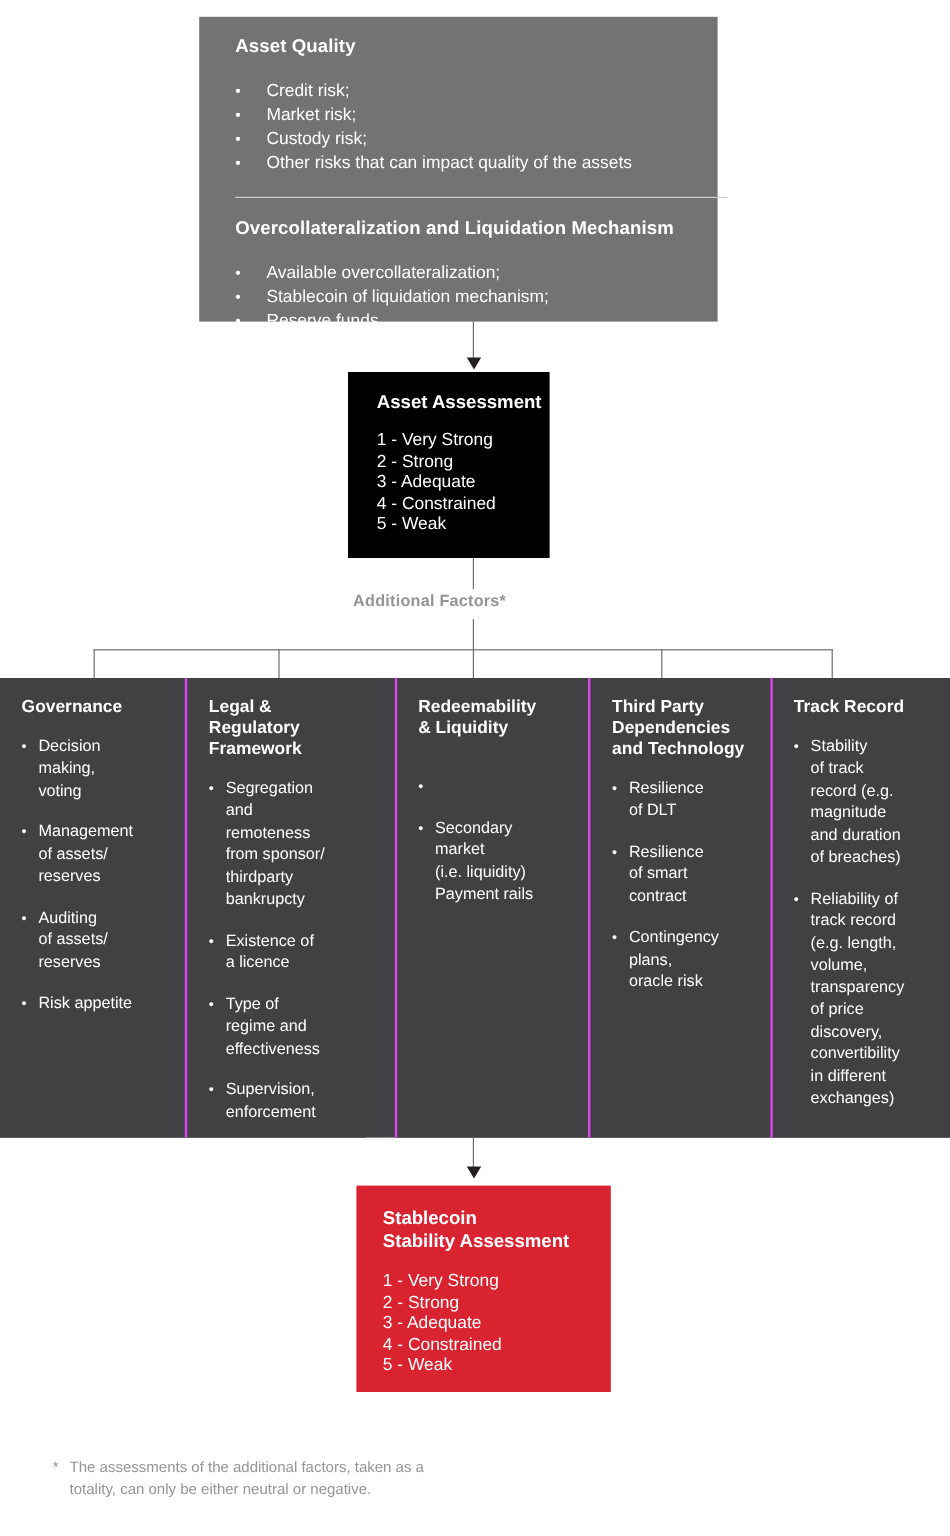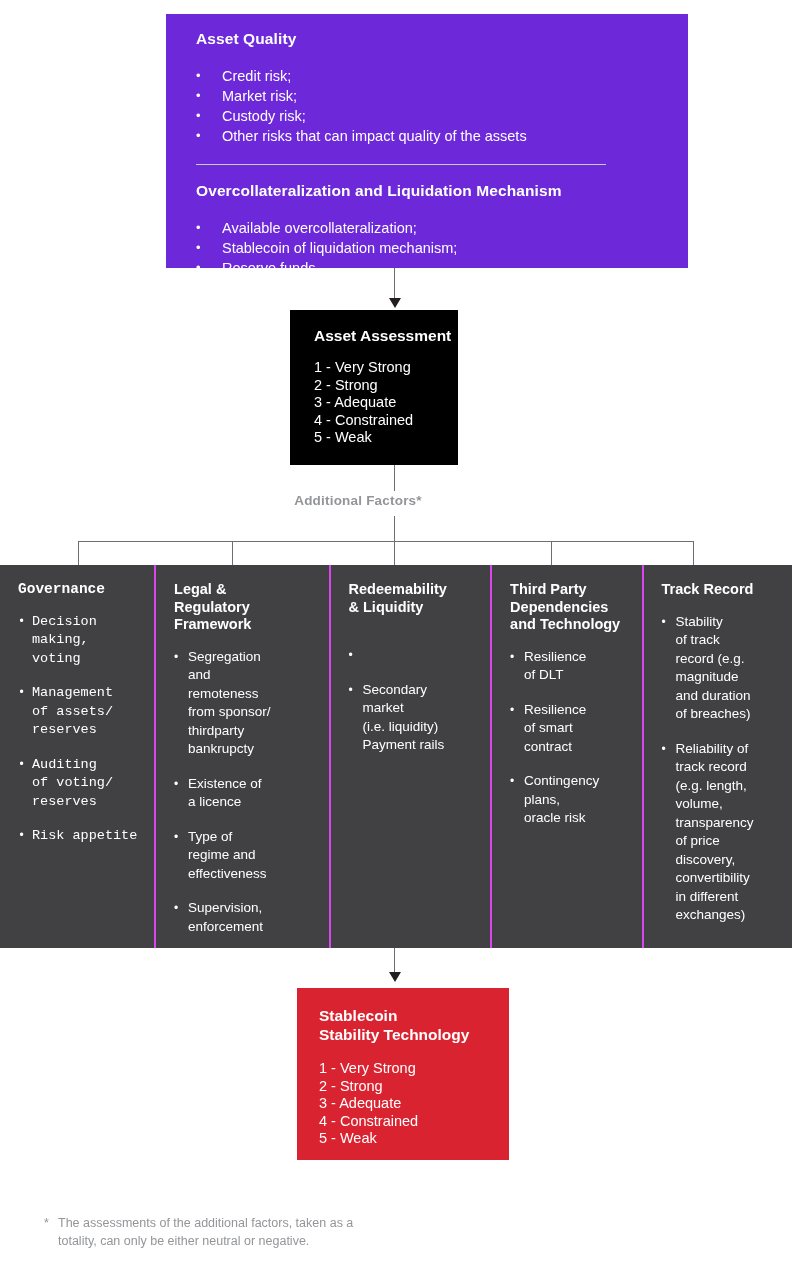--- a/index.html
+++ b/index.html
@@ -14,22 +14,22 @@
     position: relative;
     width: 792px;
     height: 1280px;
     background: #ffffff;
   }
 
   
   .gray-panel {
     position: absolute;
     left: 166px; top: 14px;
-    width: 522px; height: 254px;
-    background: #6d28d9;
+    width: 432px; height: 254px;
+    background: #737373;
     padding: 16px 30px 16px 30px;
   }
   .panel-heading {
     color: #ffffff;
     font-size: 15.5px;
     font-weight: bold;
     letter-spacing: 0.1px;
     margin-bottom: 18px;
   }
   .panel-heading.second { margin-top: 17px; }
@@ -114,21 +114,21 @@
     width: 792px; height: 383px;
     display: flex;
     background: #414042;
   }
   .col {
     background: #414042;
     padding: 16px 14px 0 18px;
     position: relative;
   }
   .col + .col { border-left: 2px solid #d946ef; }
-  .col-w1 { width: 164px; font-family: Liberation Mono, monospace; }
+  .col-w1 { width: 164px; }
   .col-w2 { width: 160px; }
   .col-w3 { width: 172px; margin-left: 24px; }
   .col-w4 { width: 161px; }
   .col-w5 { width: 160px; }
   .col-title {
     color: #ffffff;
     font-size: 14.5px;
     font-weight: bold;
     line-height: 17.5px;
     margin-bottom: 14px;
@@ -254,21 +254,21 @@
       </div>
       <div class="col-bullet">
         <span class="dot">•</span>
         <span class="txt">Management
 of assets/
 reserves</span>
       </div>
       <div class="col-bullet">
         <span class="dot">•</span>
         <span class="txt">Auditing
-of voting/
+of assets/
 reserves</span>
       </div>
       <div class="col-bullet">
         <span class="dot">•</span>
         <span class="txt">Risk appetite</span>
       </div>
     </div>
 
     <div class="col col-w2">
       <div class="col-title" style="white-space:pre-line;">Legal &amp;
@@ -364,21 +364,21 @@
 exchanges)</span>
       </div>
     </div>
   </div>
 
   <div class="vline" style="left:394px; top:948px; height:26px;"></div>
   <div class="arrowhead" style="left:389px; top:972px;"></div>
 
   <div class="red-box">
     <div class="box-title" style="white-space:pre-line; margin-bottom:16px;">Stablecoin
-Stability Technology</div>
+Stability Assessment</div>
     <div class="scale-row">1 - Very Strong</div>
     <div class="scale-row">2 - Strong</div>
     <div class="scale-row">3 - Adequate</div>
     <div class="scale-row">4 - Constrained</div>
     <div class="scale-row">5 - Weak</div>
   </div>
 
   <div class="footnote">
     <span class="star">*</span>
     <span class="ftext">The assessments of the additional factors, taken as a

